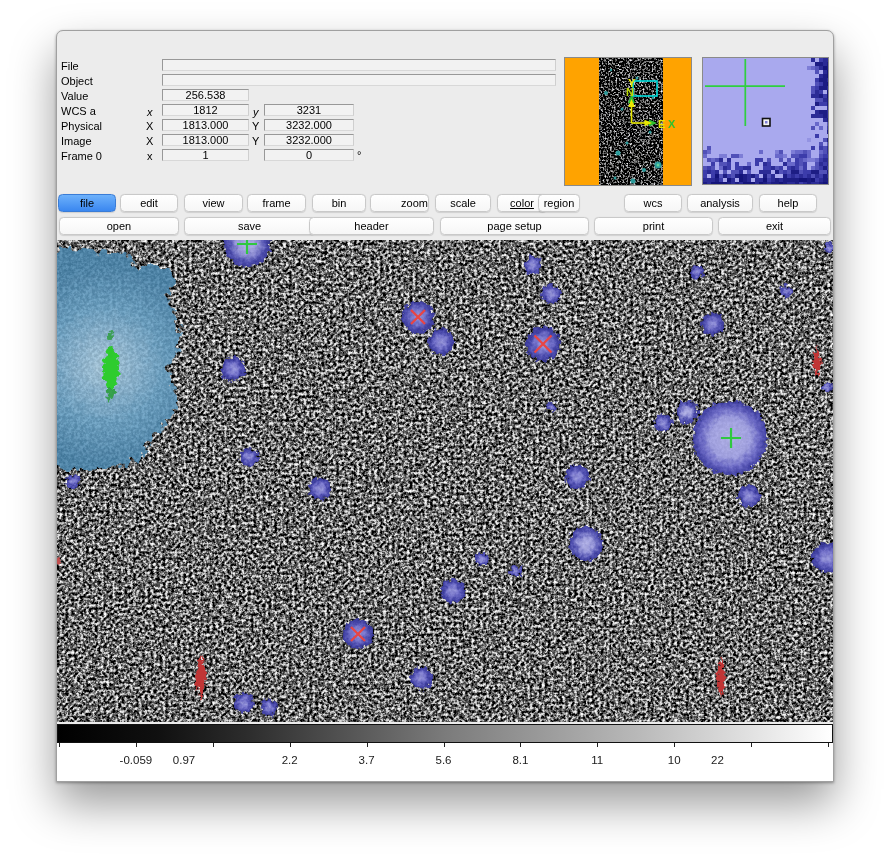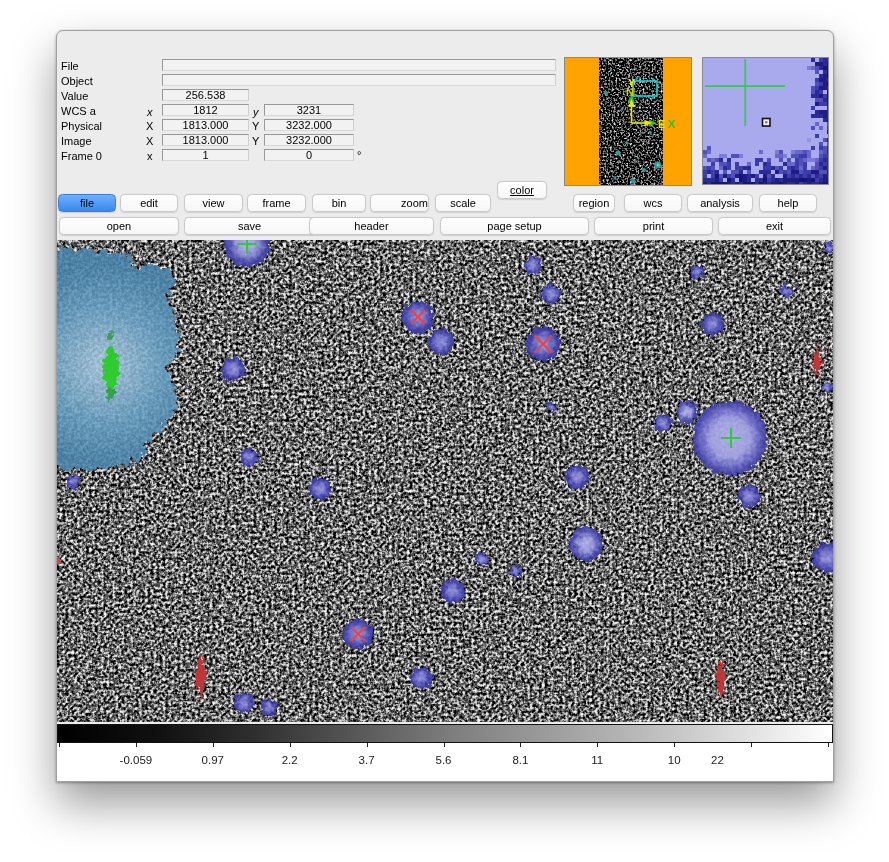--- a/index.html
+++ b/index.html
@@ -415,22 +415,22 @@
       </div>
   </div>
 
   <div class="btn sel" style="left:1px;   top:163px; width:58px;">file</div>
   <div class="btn" style="left:63px;  top:163px; width:58px;">edit</div>
   <div class="btn" style="left:127px; top:163px; width:59px;">view</div>
   <div class="btn" style="left:190px; top:163px; width:59px;">frame</div>
   <div class="btn" style="left:255px; top:163px; width:54px;">bin</div>
   <div class="btn" style="left:313px; top:163px; width:59px;text-align:right;">zoom</div>
   <div class="btn" style="left:378px; top:163px; width:56px;">scale</div>
-  <div class="btn" style="left:440px; top:150px; width:50px;text-decoration:underline;">color</div>
-  <div class="btn" style="left:481px; top:163px; width:42px;margin-left:35px;">region</div>
+  <div class="btn" style="left:440px; top:163px; width:50px;text-decoration:underline;">color</div>
+  <div class="btn" style="left:481px; top:163px; width:42px;">region</div>
   <div class="btn" style="left:567px; top:163px; width:58px;">wcs</div>
   <div class="btn" style="left:630px; top:163px; width:66px;">analysis</div>
   <div class="btn" style="left:702px; top:163px; width:58px;">help</div>
 
   <div class="btn" style="left:2px;   top:186px; width:120px;">open</div>
   <div class="btn" style="left:127px; top:186px; width:131px;">save</div>
   <div class="btn" style="left:252px; top:186px; width:125px;">header</div>
   <div class="btn" style="left:383px; top:186px; width:149px;">page setup</div>
   <div class="btn" style="left:537px; top:186px; width:119px;">print</div>
   <div class="btn" style="left:661px; top:186px; width:113px;">exit</div>
@@ -564,21 +564,21 @@
 <div style="position:absolute; left:309.6px; top:0; width:1px; height:4px; background:#222"></div>
 <div style="position:absolute; left:386.5px; top:0; width:1px; height:4px; background:#222"></div>
 <div style="position:absolute; left:463.4px; top:0; width:1px; height:4px; background:#222"></div>
 <div style="position:absolute; left:540.3px; top:0; width:1px; height:4px; background:#222"></div>
 <div style="position:absolute; left:617.2px; top:0; width:1px; height:4px; background:#222"></div>
 <div style="position:absolute; left:694.1px; top:0; width:1px; height:4px; background:#222"></div>
 <div style="position:absolute; left:771.0px; top:0; width:1px; height:4px; background:#222"></div>
 </div>
 <div style="position:absolute; top:719px; left:0; width:776px; height:31px; background:#fff">
 <div style="position:absolute; left:38.9px; top:4px; width:80px; text-align:center; font-size:11.5px; color:#1a1a1a">-0.059</div>
-<div style="position:absolute; left:115.8px; top:4px; width:80px; text-align:center; font-size:11.5px; color:#1a1a1a">0.97</div>
+<div style="position:absolute; left:115.8px; top:4px; width:80px; font-size:11.5px; color:#1a1a1a">0.97</div>
 <div style="position:absolute; left:192.7px; top:4px; width:80px; text-align:center; font-size:11.5px; color:#1a1a1a">2.2</div>
 <div style="position:absolute; left:269.6px; top:4px; width:80px; text-align:center; font-size:11.5px; color:#1a1a1a">3.7</div>
 <div style="position:absolute; left:346.5px; top:4px; width:80px; text-align:center; font-size:11.5px; color:#1a1a1a">5.6</div>
 <div style="position:absolute; left:423.4px; top:4px; width:80px; text-align:center; font-size:11.5px; color:#1a1a1a">8.1</div>
 <div style="position:absolute; left:500.3px; top:4px; width:80px; text-align:center; font-size:11.5px; color:#1a1a1a">11</div>
 <div style="position:absolute; left:577.2px; top:4px; width:80px; text-align:center; font-size:11.5px; color:#1a1a1a">10</div>
 <div style="position:absolute; left:654.1px; top:4px; width:80px; text-align:left; font-size:11.5px; color:#1a1a1a">22</div>
 </div>
 </div>
 

